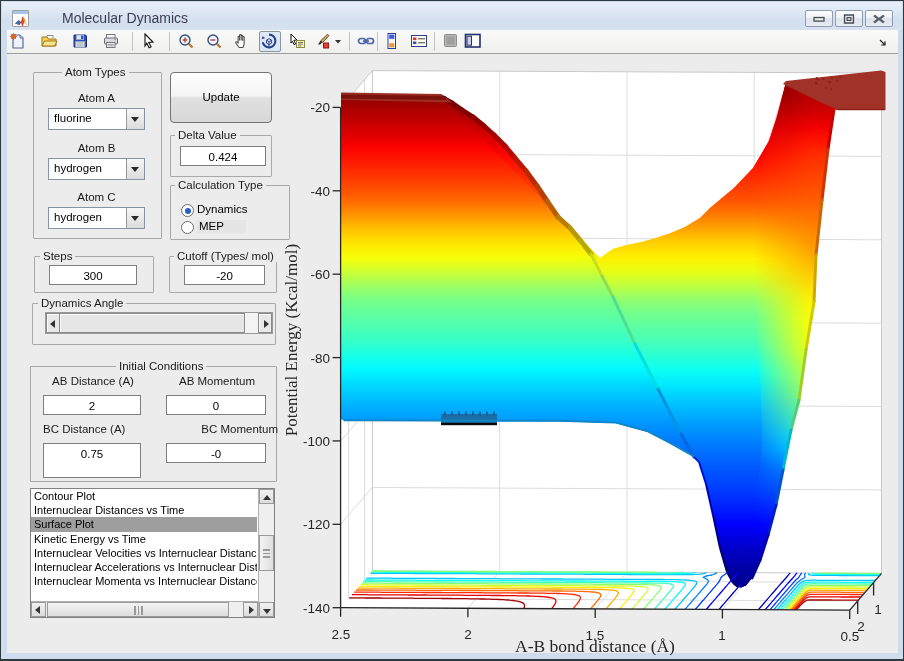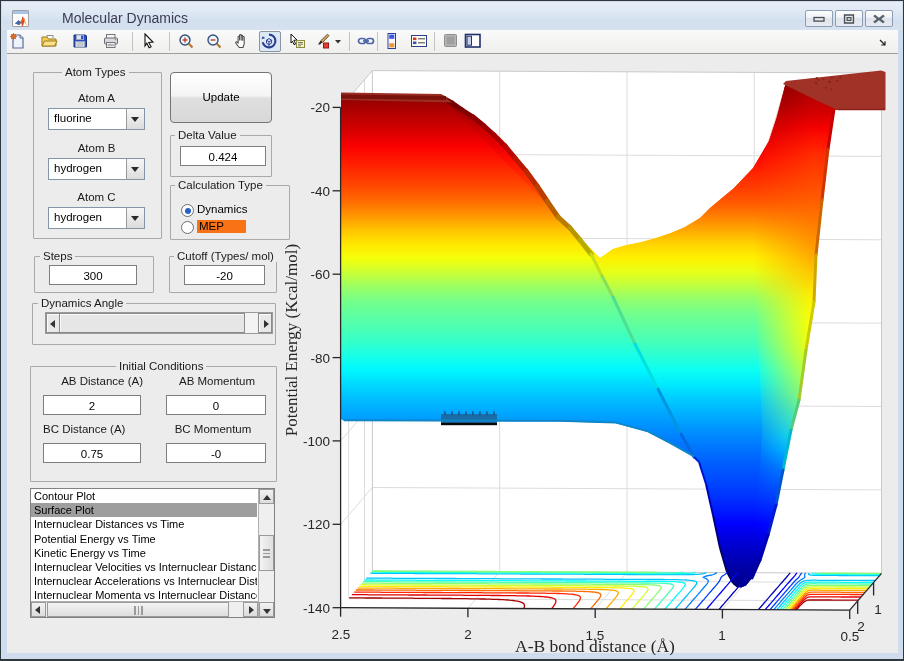--- a/index.html
+++ b/index.html
@@ -25,21 +25,21 @@
 .cbt{position:absolute;left:5px;top:3px;font-size:11.5px}
 .cbb{position:absolute;right:0;top:0;bottom:0;width:18px;background:linear-gradient(#f6f6f6,#dcdcdc);border-left:1px solid #9a9a9a}
 .cbb i{position:absolute;left:4px;top:8px;border:4.5px solid transparent;border-top:5px solid #2a2a2a}
 .edit{position:absolute;border:1px solid #7e7e7e;background:#fff;font-size:11.5px;text-align:center}
 #updbtn{position:absolute;left:170px;top:72px;width:102px;height:51px;border:1px solid #747474;border-radius:4px;
  background:linear-gradient(180deg,#fff 0%,#f4f4f4 46%,#dfdfdf 52%,#d8d8d8 100%);
  font-size:11.5px;text-align:center;line-height:49px}
 .radio{position:absolute;width:13px;height:13px;border:1px solid #6e6e6e;border-radius:50%;background:#fff}
 .radio.sel::after{content:"";position:absolute;left:2.5px;top:2.5px;width:6px;height:6px;border-radius:50%;background:#2662c4}
 .rlbl{position:absolute;font-size:11.5px}
-.rlbl.mep{background:#f97316;padding:0 22px 1px 2px}
+.rlbl.mep{background:#e5e5e5;padding:0 22px 1px 2px}
 #slider{position:absolute;left:45px;top:312px;width:228px;height:22px;background:#f3f3f3;border:1px solid #9a9a9a}
 .sbtn{position:absolute;top:0;width:14px;height:20px;background:#e8e8e8;border:1px solid #8a8a8a;box-shadow:inset 1px 1px 0 #fbfbfb}
 .sbtn .al{position:absolute;left:3px;top:5.5px;border:4.5px solid transparent;border-right:5px solid #333}
 .sbtn .al{border-left:none}
 .sbtn .ar{position:absolute;left:5px;top:5.5px;border:4.5px solid transparent;border-left:5px solid #333}
 .sthumb{position:absolute;left:13px;top:0;width:186px;height:20px;background:#e6e6e6;border:1px solid #8a8a8a;box-shadow:inset 1px 1px 0 #fbfbfb}
 #listbox{position:absolute;left:30px;top:488px;width:245px;height:130px;background:#fff;border:1px solid #828282;font-size:11px}
 .li{height:14.2px;line-height:14.2px;padding-left:3px;white-space:nowrap;overflow:hidden;width:226px}
 .li.sel{background:#9e9e9e}
 #vsb{position:absolute;right:0;top:0;width:16px;height:128px;background:#efefef;border-left:1px solid #b0b0b0}
@@ -240,33 +240,32 @@
         <i class="al"></i>
       </div>
       <div class="sthumb"></div>
       <div class="sbtn" style="right:0">
         <i class="ar"></i>
       </div>
     </div>
     <div class="panel" style="left:30px;top:366px;width:247px;height:116px">
       <span class="plab" style="left:85px">Initial Conditions</span>
     </div>
-    <div class="lbl" style="left:43px;top:375px;width:100px;text-align:right">AB Distance (A)</div>
+    <div class="lbl" style="left:43px;top:375px;width:100px;text-align:center">AB Distance (A)</div>
     <div class="edit" style="left:43px;top:395px;width:98px;height:20px;line-height:20px">2</div>
     <div class="lbl" style="left:166px;top:375px;width:102px;text-align:center">AB Momentum</div>
     <div class="edit" style="left:166px;top:395px;width:100px;height:20px;line-height:20px">0</div>
     <div class="lbl" style="left:43px;top:423px;width:100px;text-align:left">BC Distance (A)</div>
-    <div class="edit" style="left:43px;top:443px;width:98px;height:20px;line-height:20px">0.75</div>
-    <div class="lbl" style="left:162px;top:423px;width:102px;text-align:center">BC Momentum</div>
+    <div class="edit" style="left:43px;top:443px;width:98px;height:35px;line-height:20px">0.75</div>
+    <div class="lbl" style="left:176px;top:423px;width:102px;text-align:right">BC Momentum</div>
     <div class="edit" style="left:166px;top:443px;width:100px;height:20px;line-height:20px">-0</div>
     <div id="listbox">
       <div class="li">Contour Plot</div>
+      <div class="li">Internuclear Distances vs Time</div>
       <div class="li sel">Surface Plot</div>
-      <div class="li">Internuclear Distances vs Time</div>
-      <div class="li">Potential Energy vs Time</div>
       <div class="li">Kinetic Energy vs Time</div>
       <div class="li">Internuclear Velocities vs Internuclear Distance</div>
       <div class="li">Internuclear Accelerations vs Internuclear Dista</div>
       <div class="li">Internuclear Momenta vs Internuclear Distance</div>
       <div id="vsb">
         <div class="sbtn2" style="top:0">
           <i class="au"></i>
         </div>
         <div id="vthumb">
           <i></i>

